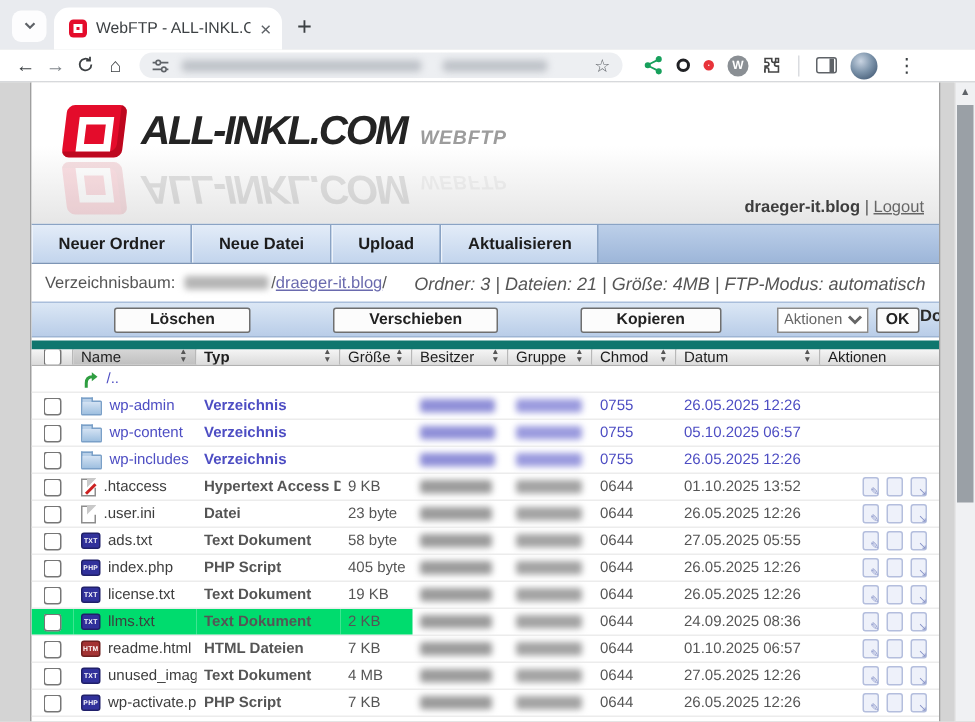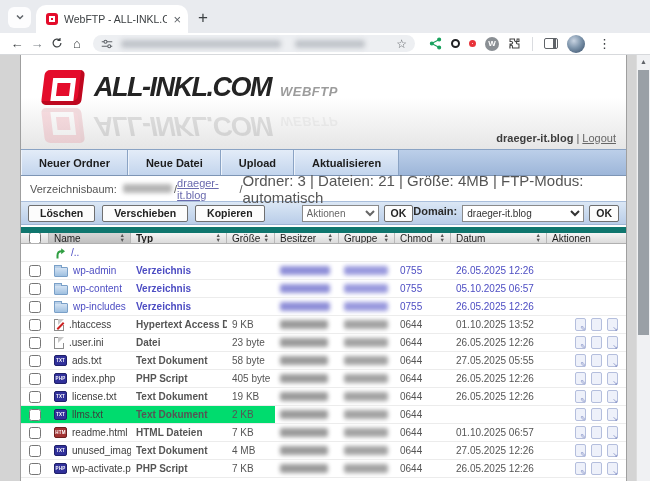--- a/index.html
+++ b/index.html
@@ -63,25 +63,25 @@
 
   
   .bar1 { height:27px; display:flex; background:linear-gradient(#bccfe9,#9db6d9);
     border-top:1px solid #8aa3c4; border-bottom:1px solid #7d95b5; }
   .bar1 button { background:linear-gradient(#e3ecf8,#c3d5ed); border:none; border-right:1px solid #8aa3c4;
     border-left:1px solid #edf3fb; padding:0 17px; font-size:11px; font-weight:bold; color:#1c1c1c;
     font-family:inherit; }
   .pathbar { height:25px; background:#fff; display:flex; align-items:center; padding:0 9px; font-size:11px; color:#555; }
   .path-blur { width:56px; height:9px; background:#b5b5b5; filter:blur(2px); border-radius:2px; display:inline-block; margin:0 2px 0 6px; }
   .path-link { color:#6a6aae; text-decoration:underline; cursor:pointer; }
-  .pathbar .stats { margin-left:auto; color:#555; font-size:15px; }
+  .pathbar .stats { margin-left:auto; color:#555; font-size:12px;font-style:italic; }
   .bar2 { height:24px; display:flex; align-items:center; background:linear-gradient(#dbe7f5,#b9cde8);
     border-top:1px solid #a9bedb; border-bottom:1px solid #9eb5d4; padding:0 7px; }
   .bar2 button { background:#fcfcfc; border:1px solid #6f6f6f; border-radius:2px; height:17px;
-    font-size:10.5px; font-weight:bold; color:#222; padding:0 11px; margin-right:7px; font-family:inherit; line-height:1; }
+    font-size:10.5px; font-weight:bold; color:#222; padding:0 23px; margin-right:7px; font-family:inherit; line-height:1;margin-left:48px; }
   .bar2 select { height:17px; font-size:10px; color:#666; border:1px solid #8a8a8a; background:#fff;
     font-family:inherit; }
   .sel-actions { width:152px; margin-left:30px; }
   .ok-btn { margin-left:5px !important; margin-right:0 !important; padding:0 6px !important; }
   .domain-group { margin-left:auto; display:flex; align-items:flex-start; }
   .domain-label { font-size:11px; font-weight:bold; color:#2b2b2b; margin-right:5px; }
   .sel-domain { width:122px; color:#333 !important; }
 
   
   .thead { margin-top:2px; height:17px; display:flex; border-top:6px solid #0f766e; border-bottom:1px solid #b0b0b0; }
@@ -521,20 +521,21 @@
           </span>
           <span class="cell c-typ">Text Dokument</span>
           <span class="cell c-size">2 KB</span>
           <span class="cell c-own">
             <span class="blur bg1"></span>
           </span>
           <span class="cell c-grp">
             <span class="blur blur2 bg1"></span>
           </span>
           <span class="cell c-chm">0644</span>
+          <span class="cell c-date">24.09.2025 08:36</span>
           <span class="cell c-act">
             <span class="ai ai0"></span>
             <span class="ai ai1"></span>
             <span class="ai ai2"></span>
           </span>
         </div>
         <div class="trow">
           <span class="cell c-check" style="justify-content: center;">
             <input type="checkbox" style="">
           </span>

